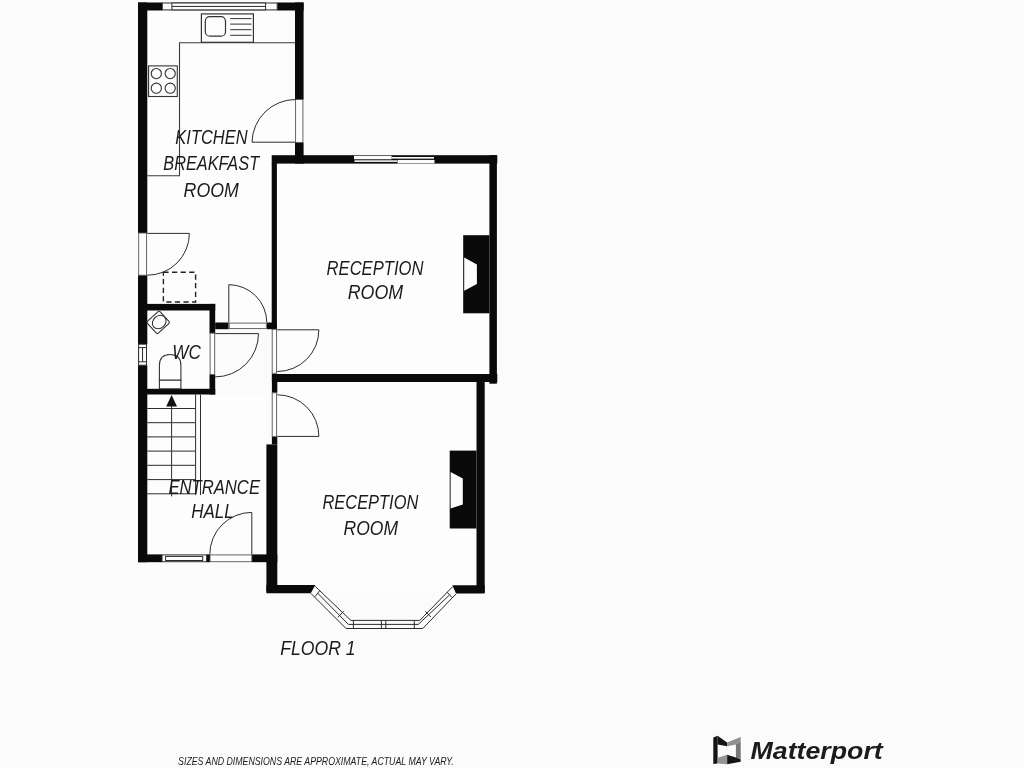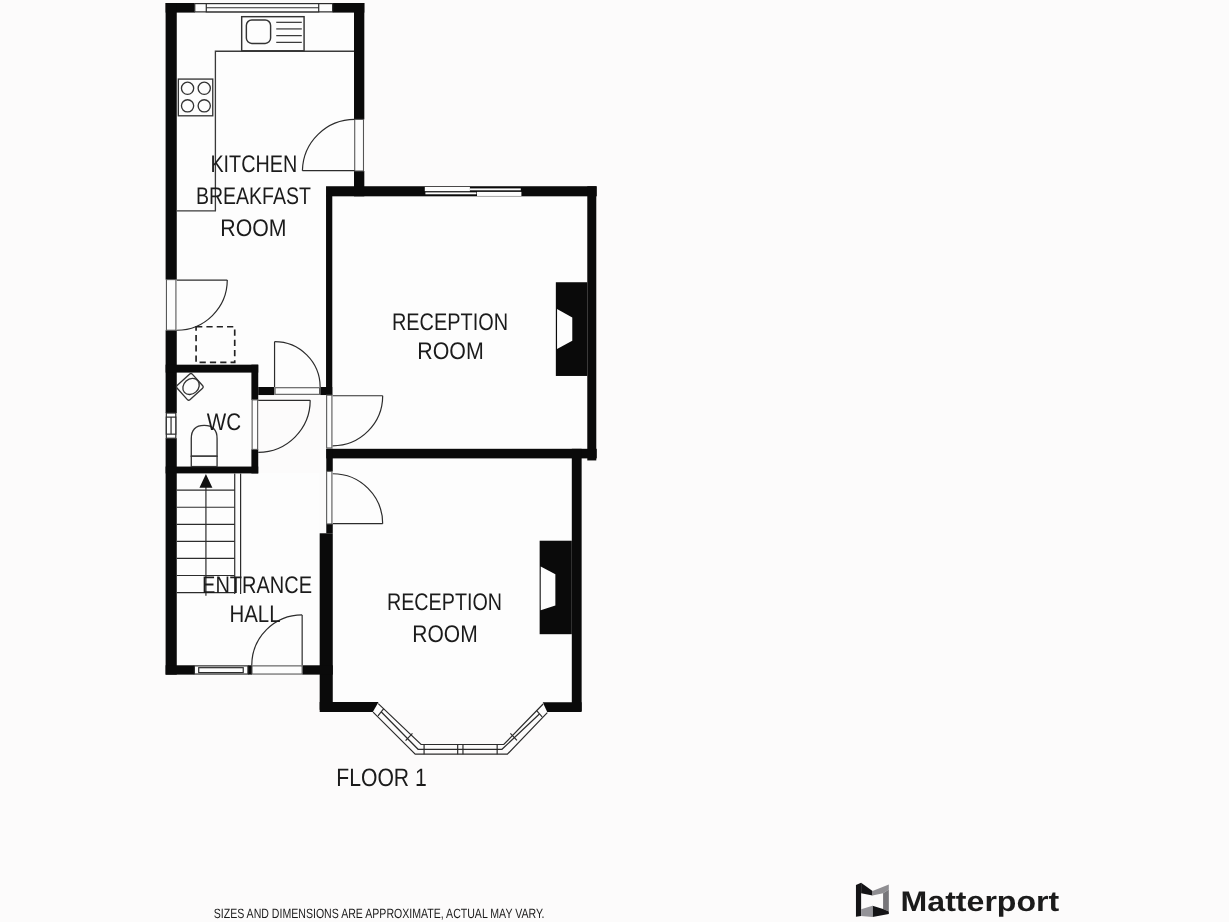--- a/index.html
+++ b/index.html
@@ -1,18 +1,18 @@
 <!DOCTYPE html>
 <html><head>
 <meta charset="utf-8">
 <title>Floorplan</title>
 <style>
   html,body{margin:0;padding:0;background:#fcfbfb;}
   #page{position:relative;width:1024px;height:768px;background:#fcfbfb;overflow:hidden;
-        font-family:"Liberation Sans", sans-serif;will-change:transform;}
+        font-family:"Liberation Sans", sans-serif;will-change:transform;font-style:italic;}
   svg text{font-family:"Liberation Sans", sans-serif;fill:#1b1b1b;}
 </style>
 </head>
 <body>
 <div id="page">
 <svg width="1024" height="768" viewBox="0 0 1024 768">
 
 <rect x="0" y="0" width="1024" height="768" fill="#fcfbfb"></rect>
 
 <g>

